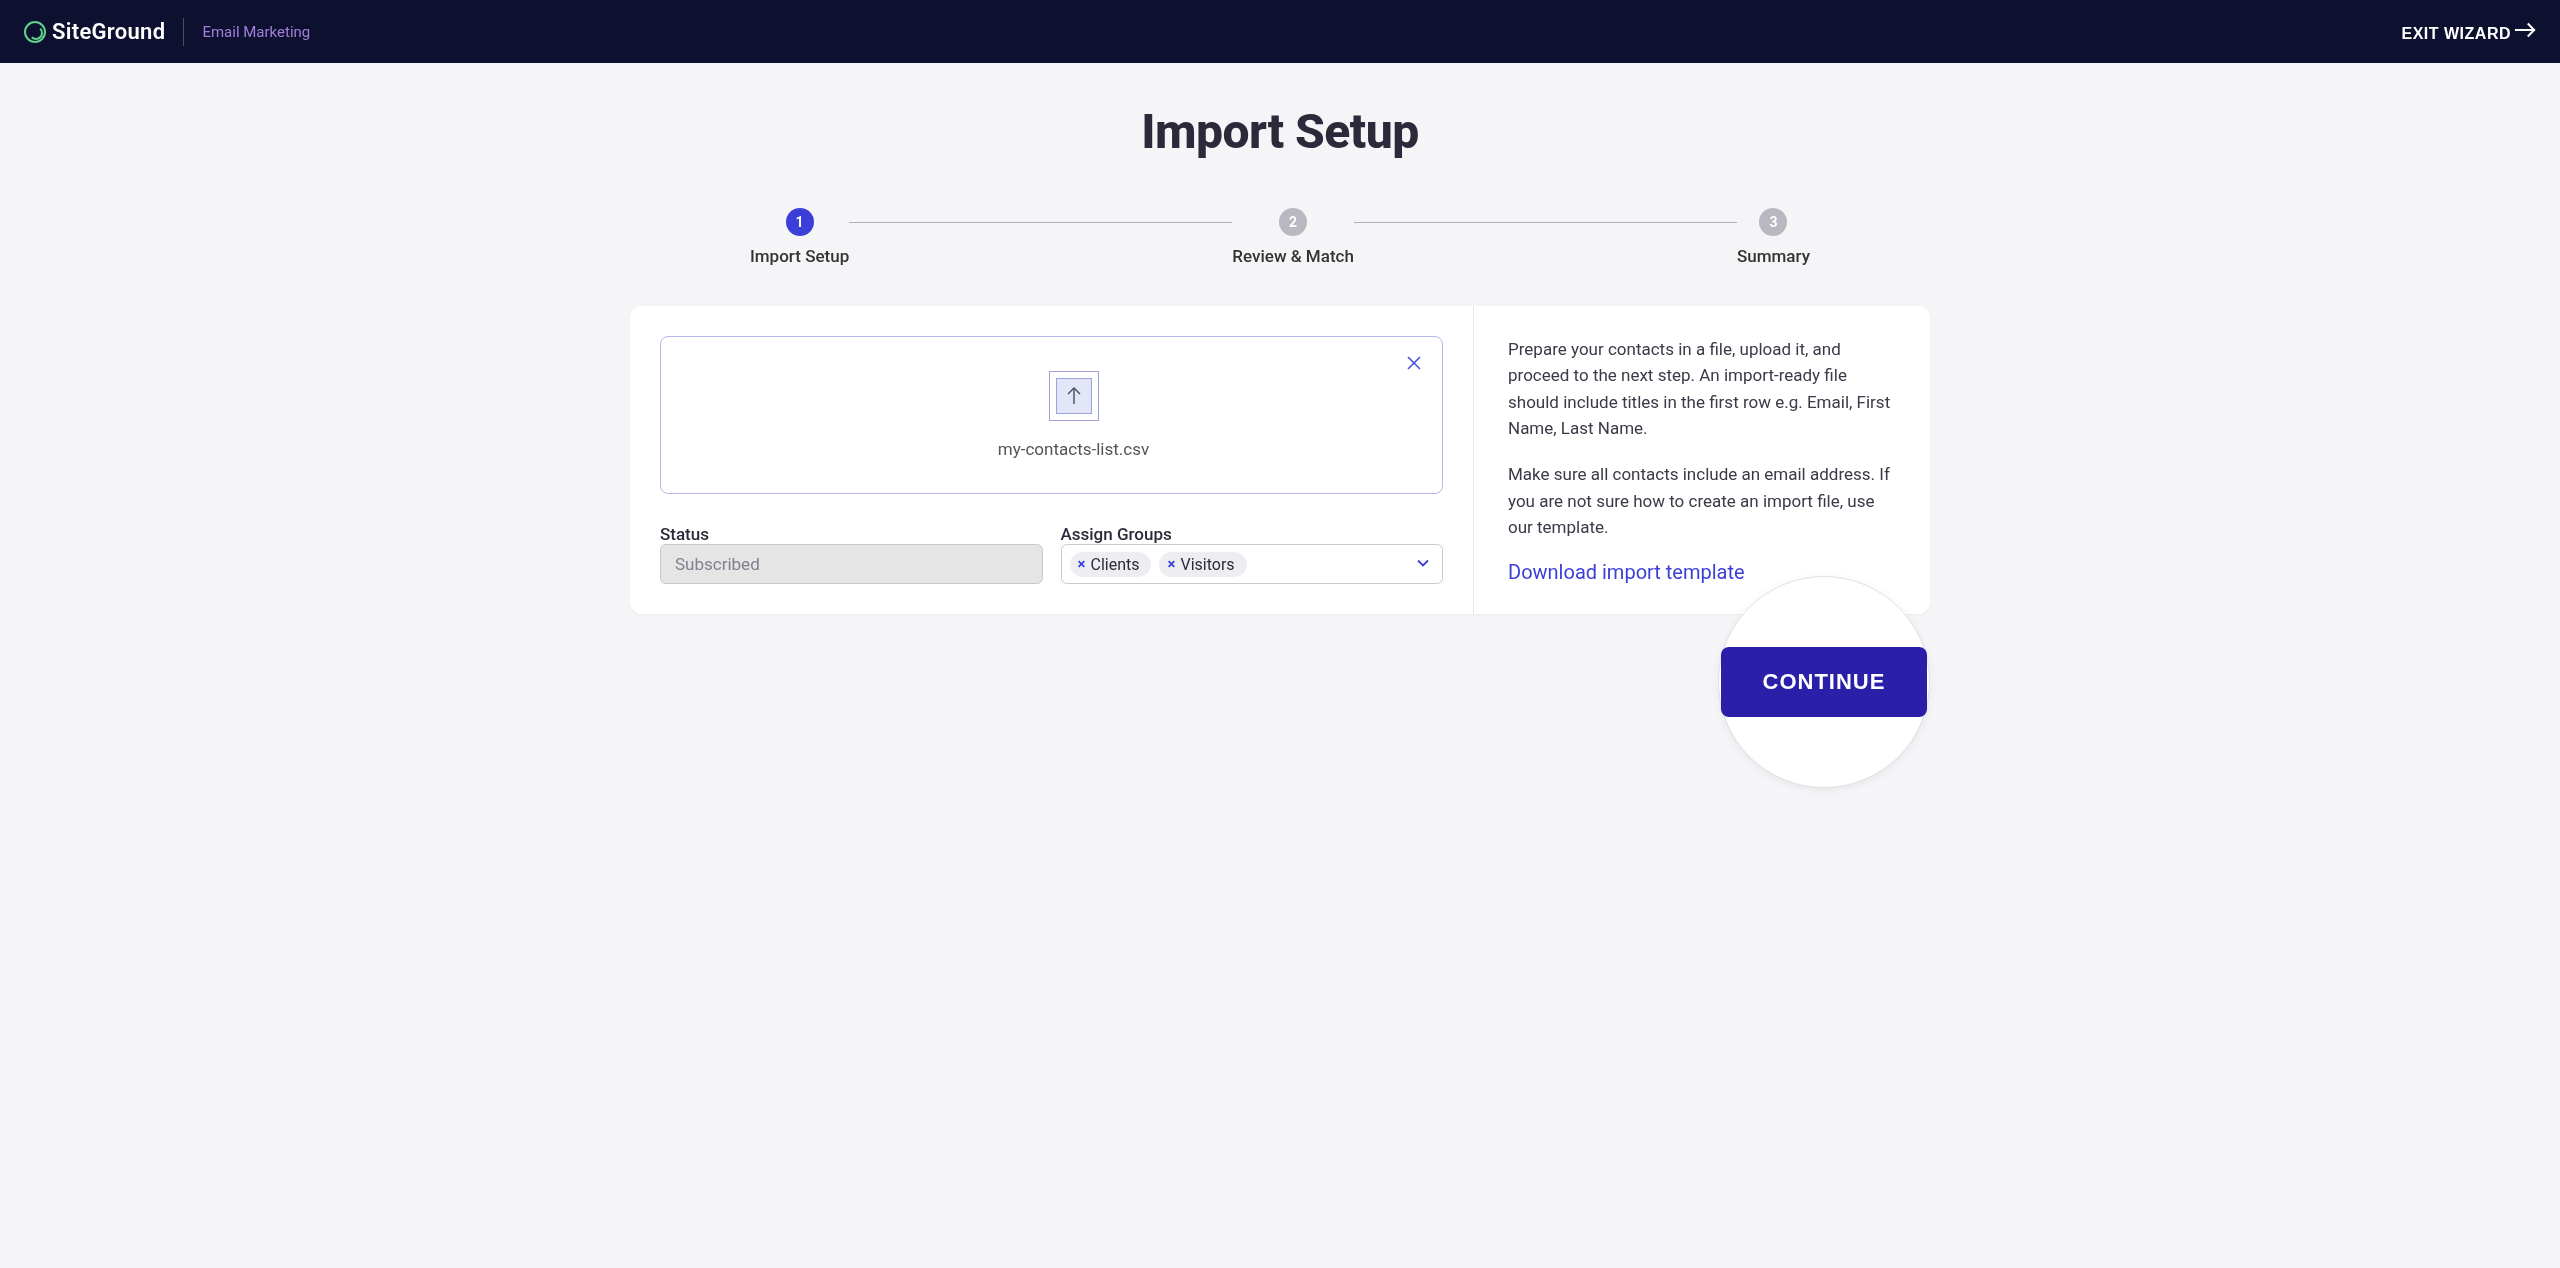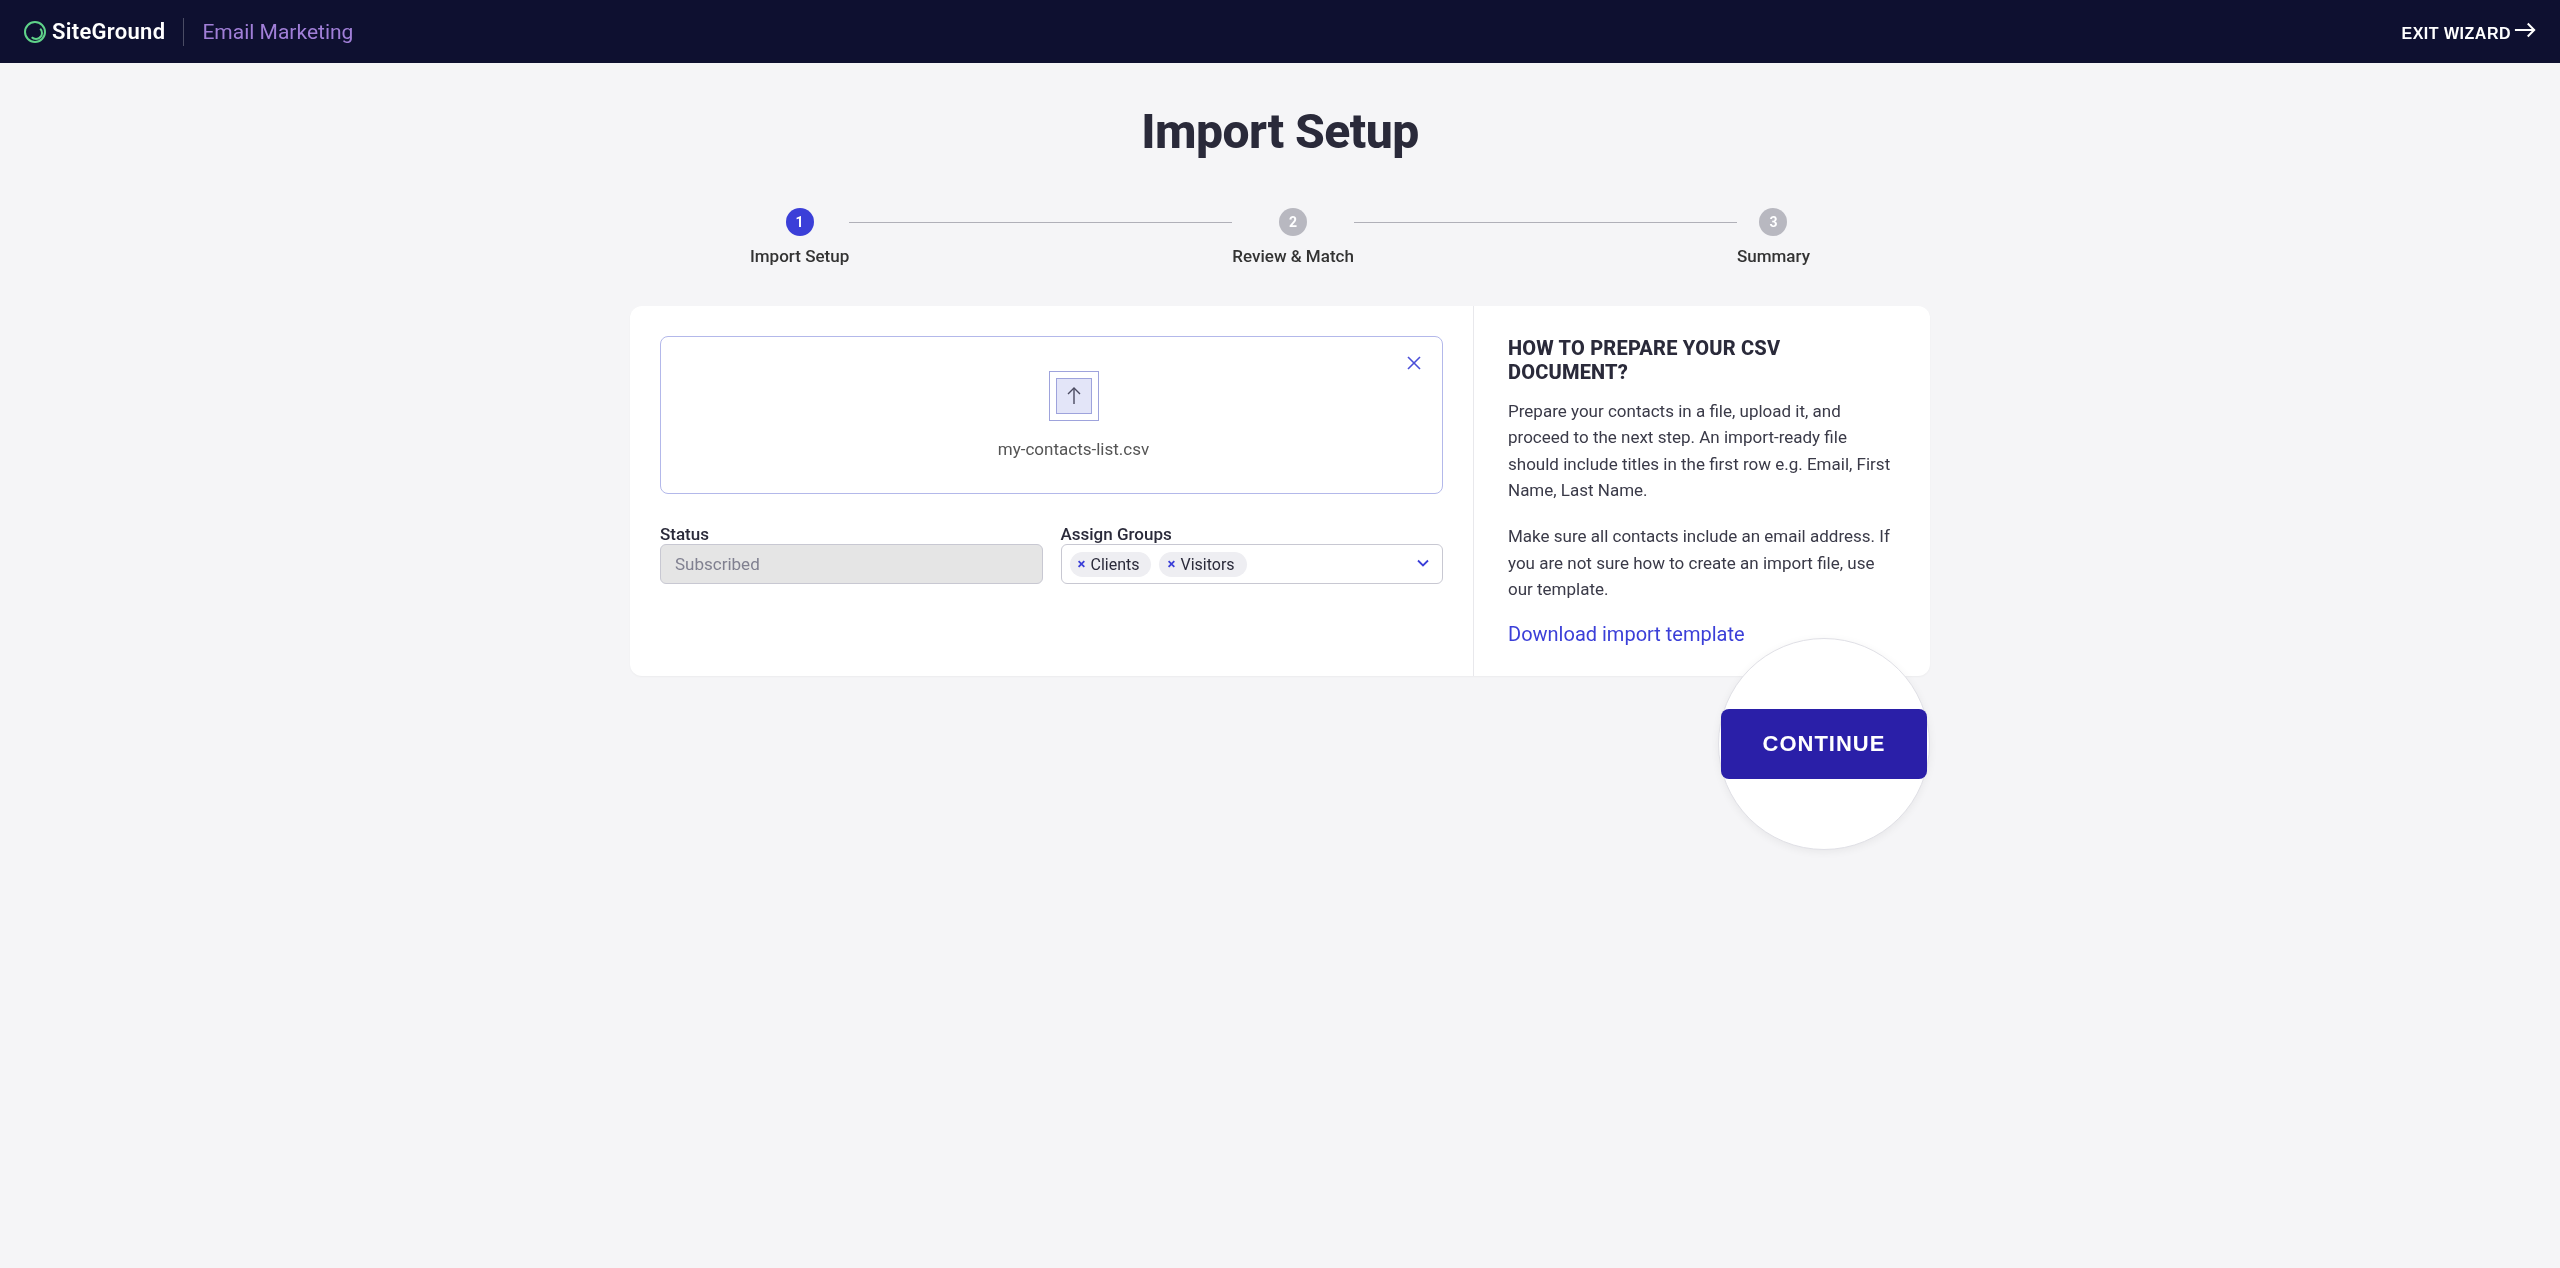--- a/index.html
+++ b/index.html
@@ -44,21 +44,21 @@
     border-top-color: transparent;
     border-left-color: transparent;
     top: 3px; left: 3px;
   }
   .divider {
     width: 1px; height: 28px;
     background: rgba(255,255,255,0.25);
   }
   .product-name {
     color: #a17fd8;
-    font-size: 21px;
+    font-size: 15px;
     font-weight: 400;
   }
   .exit-wizard {
     color: #fff;
     font-weight: 700;
     font-size: 16px;
     letter-spacing: 0.5px;
     display: flex;
     align-items: flex-end;
     gap: 3px;
@@ -383,21 +383,20 @@
                 <polyline points="2,5 7,10 12,5"></polyline>
               </svg>
             </span>
           </div>
         </div>
       </div>
 
     </div>
 
     <div class="card-right">
-      <h2 class="help-title">HOW TO PREPARE YOUR CSV DOCUMENT?</h2>
       <p class="help-text">Prepare your contacts in a file, upload it, and proceed to the next step. An import-ready file should include titles in the first row e.g. Email, First Name, Last Name.</p>
       <p class="help-text">Make sure all contacts include an email address. If you are not sure how to create an import file, use our template.</p>
       <a class="help-link">Download import template</a>
     </div>
   </div>
 
   <div class="continue-wrap">
     <div class="highlight-circle">
       <button class="continue-btn">CONTINUE</button>
     </div>

